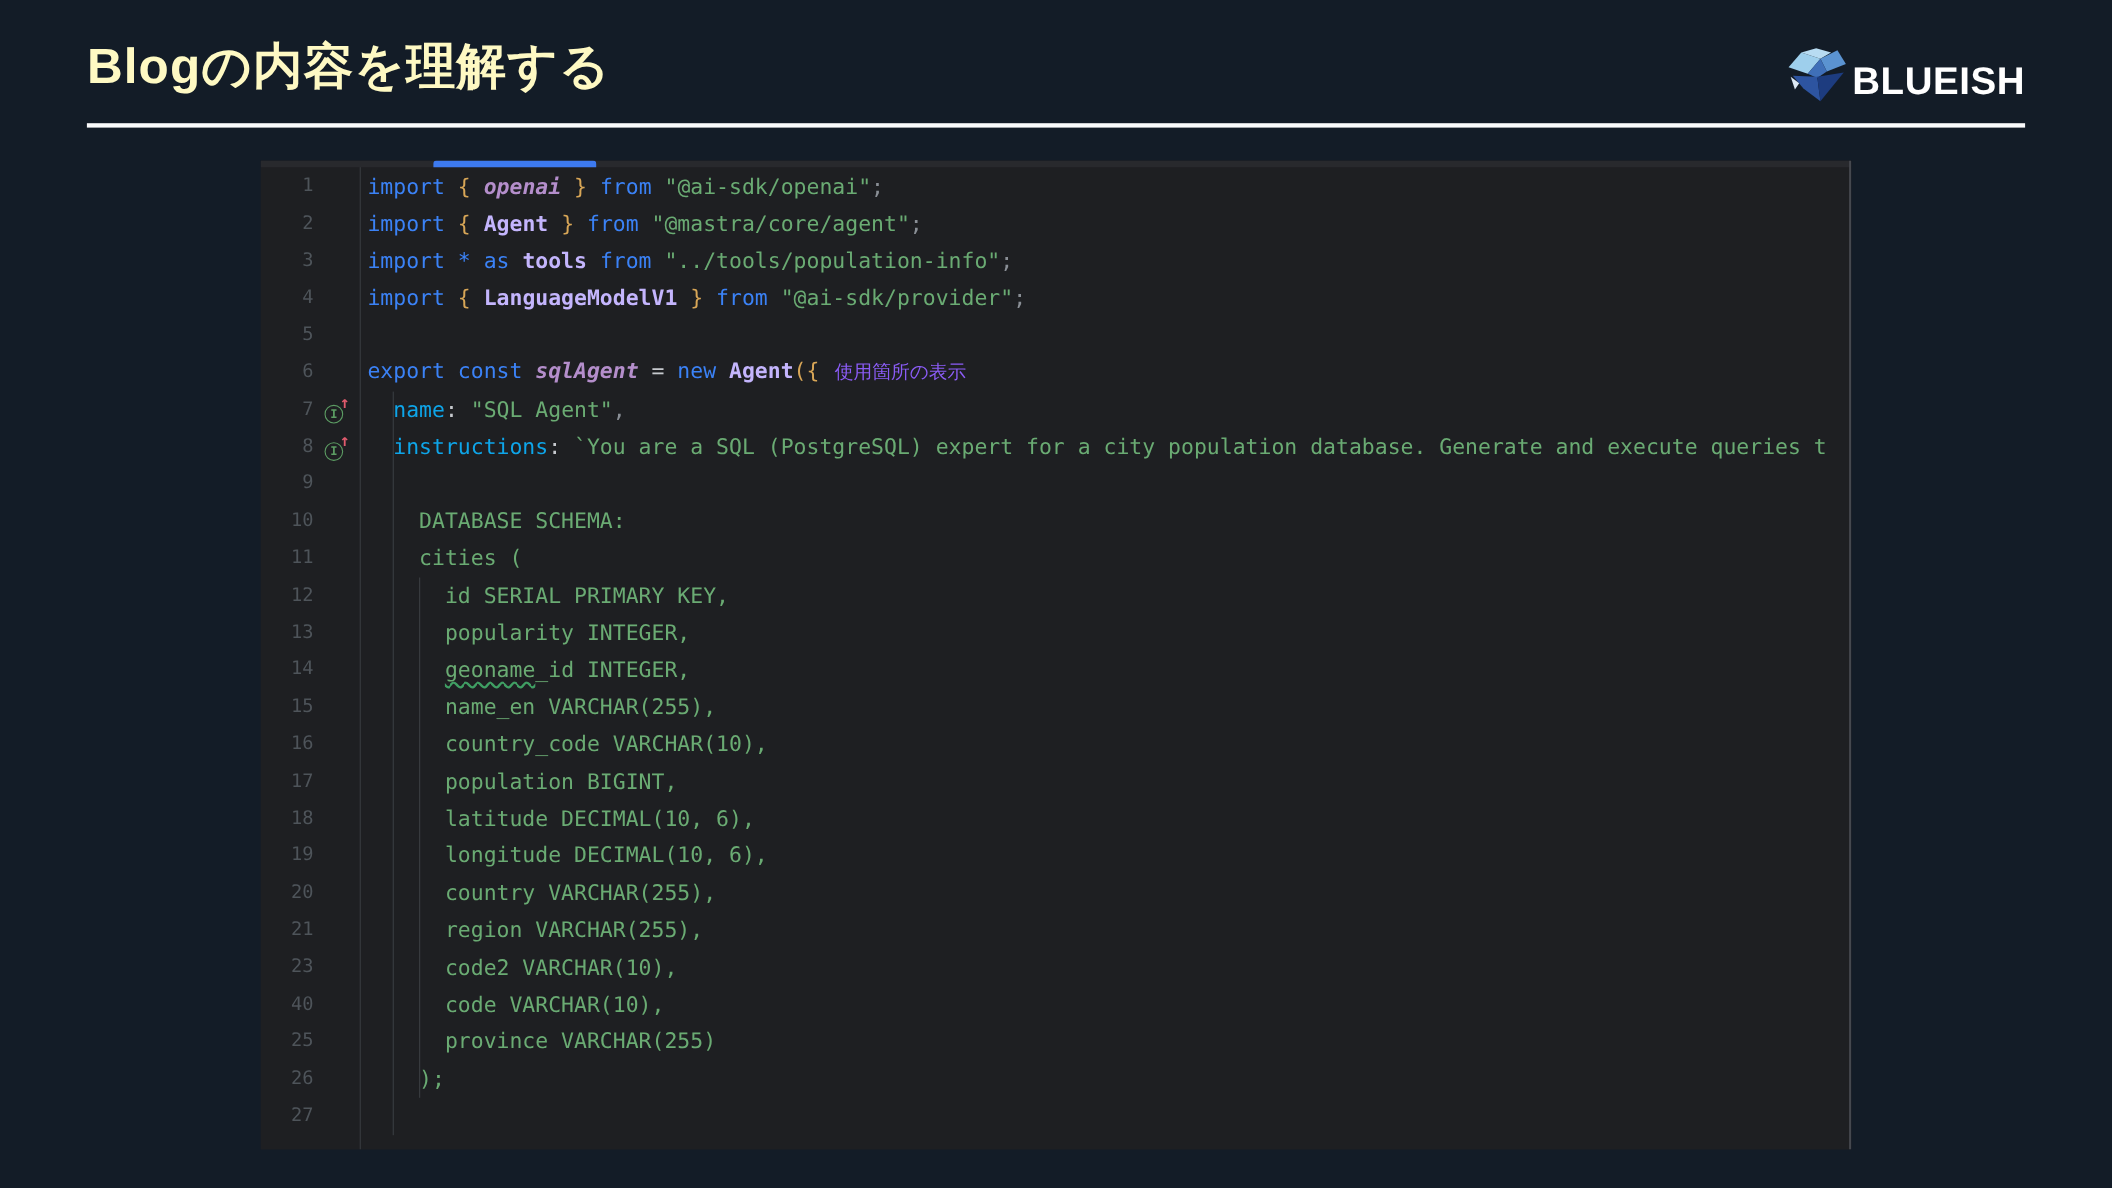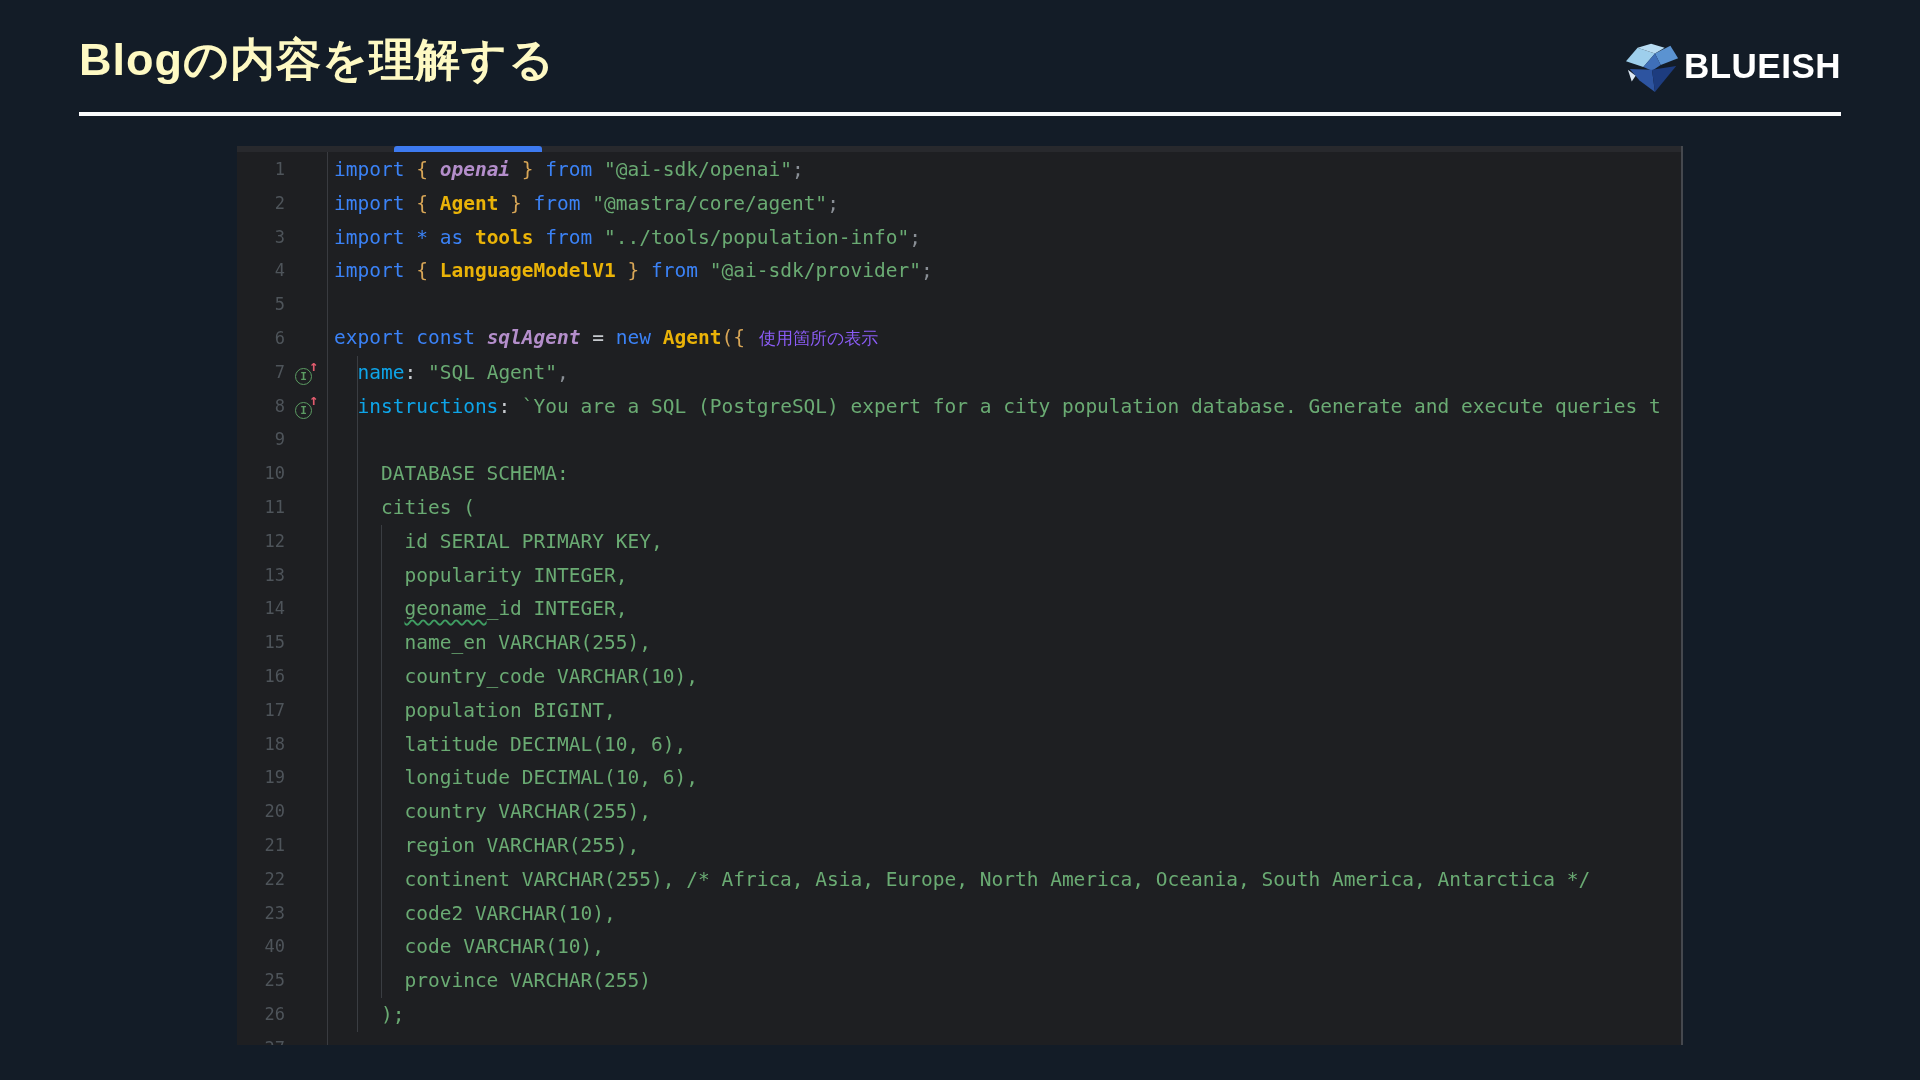--- a/index.html
+++ b/index.html
@@ -13,21 +13,21 @@
   .slide-title{
     position:absolute;left:79px;top:30px;
     font-size:45px;font-weight:700;color:#fef9c3;letter-spacing:1px;
   }
   .divider{
     position:absolute;left:79px;top:112px;width:1762px;height:4px;
     background:#fafbfc;
   }
   .brand{
     position:absolute;top:38px;right:79px;
-    display:flex;align-items:center;
+    display:flex;align-items:flex-end;
   }
   .brand-name{
     font-size:35px;font-weight:800;color:#ffffff;letter-spacing:.5px;
   }
 
   
   .editor{
     position:absolute;left:237px;top:146px;width:1446px;height:899px;
     background:#1e1f22;overflow:hidden;
     font-family:"DejaVu Sans Mono", monospace;
@@ -77,21 +77,21 @@
     color:#5c9c63;font-size:11px;line-height:15px;font-weight:600;text-align:center;
   }
   .gi-arrow{
     position:absolute;right:-1px;top:-4px;color:#e05b6d;
     font-size:15px;line-height:14px;font-weight:700;
   }
 
   
   .tk-kw{color:#3b82f6;}
   .tk-str{color:#6aab73;}
-  .tk-def{color:#eab308;font-weight:700;}
+  .tk-def{color:#c4b5fd;font-weight:700;}
   .tk-var{color:#b48ecb;font-style:italic;font-weight:700;}
   .tk-prop{color:#0ea5e9;}
   .tk-br{color:#d8a657;}
   .tk-pl{color:#c6c9ce;}
   .tk-pn{color:#8a8f96;}
   .tk-hint{color:#8b5cf6;font-size:17px;margin-left:14px;}
   .tk-typo{
     color:#6aab73;
     text-decoration-line:underline;
     text-decoration-style:wavy;
@@ -140,21 +140,20 @@
       <div class="row"><span class="ln">12</span><span class="icon-slot"></span><span class="code"><span class="tk-str">      id SERIAL PRIMARY KEY,</span></span></div>
       <div class="row"><span class="ln">13</span><span class="icon-slot"></span><span class="code"><span class="tk-str">      popularity INTEGER,</span></span></div>
       <div class="row"><span class="ln">14</span><span class="icon-slot"></span><span class="code"><span class="tk-str">      </span><span class="tk-typo">geoname</span><span class="tk-str">_id INTEGER,</span></span></div>
       <div class="row"><span class="ln">15</span><span class="icon-slot"></span><span class="code"><span class="tk-str">      name_en VARCHAR(255),</span></span></div>
       <div class="row"><span class="ln">16</span><span class="icon-slot"></span><span class="code"><span class="tk-str">      country_code VARCHAR(10),</span></span></div>
       <div class="row"><span class="ln">17</span><span class="icon-slot"></span><span class="code"><span class="tk-str">      population BIGINT,</span></span></div>
       <div class="row"><span class="ln">18</span><span class="icon-slot"></span><span class="code"><span class="tk-str">      latitude DECIMAL(10, 6),</span></span></div>
       <div class="row"><span class="ln">19</span><span class="icon-slot"></span><span class="code"><span class="tk-str">      longitude DECIMAL(10, 6),</span></span></div>
       <div class="row"><span class="ln">20</span><span class="icon-slot"></span><span class="code"><span class="tk-str">      country VARCHAR(255),</span></span></div>
       <div class="row"><span class="ln">21</span><span class="icon-slot"></span><span class="code"><span class="tk-str">      region VARCHAR(255),</span></span></div>
-      <div class="row"><span class="ln">22</span><span class="icon-slot"></span><span class="code"><span class="tk-str">      continent VARCHAR(255), /* Africa, Asia, Europe, North America, Oceania, South America, Antarctica */</span></span></div>
       <div class="row"><span class="ln">23</span><span class="icon-slot"></span><span class="code"><span class="tk-str">      code2 VARCHAR(10),</span></span></div>
       <div class="row"><span class="ln">40</span><span class="icon-slot"></span><span class="code"><span class="tk-str">      code VARCHAR(10),</span></span></div>
       <div class="row"><span class="ln">25</span><span class="icon-slot"></span><span class="code"><span class="tk-str">      province VARCHAR(255)</span></span></div>
       <div class="row"><span class="ln">26</span><span class="icon-slot"></span><span class="code"><span class="tk-str">    );</span></span></div>
       <div class="row"><span class="ln">27</span><span class="icon-slot"></span><span class="code"></span></div>
     </div>
   <div class="gutter-sep"></div>
   <div class="indent-guide" id="guide-1"></div>
   <div class="indent-guide" id="guide-2"></div>
   <div class="right-edge"></div>

